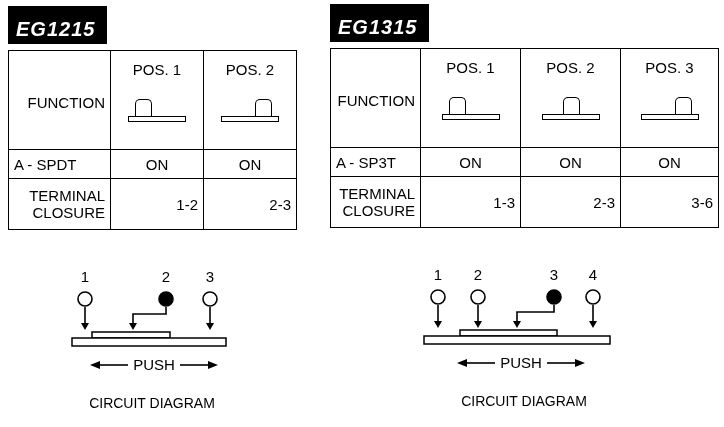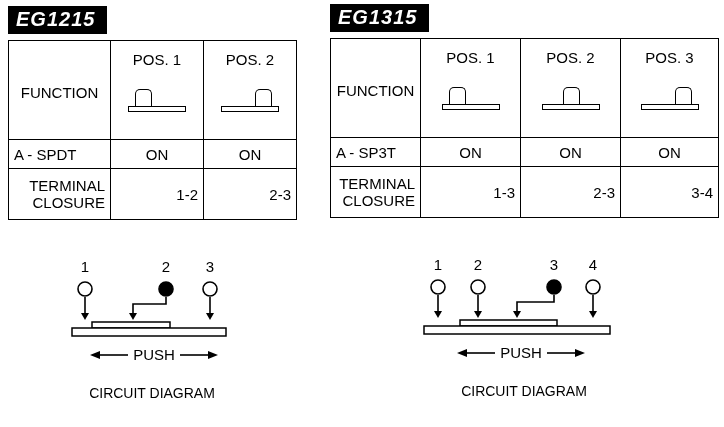--- a/index.html
+++ b/index.html
@@ -7,27 +7,27 @@
     position:relative; width:724px; height:427px; background:#fff;
     font-family:"Liberation Sans", sans-serif; color:#000; overflow:hidden;
   }
   .panel { position:absolute; top:6px; }
   .panel-left  { left:8px;   width:288px; }
   .panel-right { left:330px; width:388px; top:4px; }
 
   .title-bar {
     display:inline-block; background:#000; color:#fff;
     font-size:20px; font-weight:bold; font-style:italic;
-    padding:2px 12px 3px 8px; letter-spacing:1px;
+    padding:12px 12px 3px 8px; letter-spacing:1px;
   }
 
   table.func { border-collapse:collapse; table-layout:fixed; margin-top:6px; width:100%; }
   table.func td { border:1px solid #000; font-size:15px; padding:2px 5px; vertical-align:middle; }
   table.func .hdr { height:90px; vertical-align:top; text-align:center; padding-top:6px; }
-  table.func .fn-cell { vertical-align:middle; text-align:center; }
+  table.func .fn-cell { vertical-align:middle; text-align:right; }
   table.func .row-fn td { height:24px; }
   table.func .row-closure td { height:46px;text-align:right; }
   table.func .val { text-align:center; }
   .pos-label { margin-top:4px; }
 
   .pos-icon { position:relative; width:58px; height:28px; margin:16px auto 2px auto; }
   .pos-icon .base {
     position:absolute; left:0; right:0; bottom:0; height:4px;
     background:#fff; border:1px solid #000;
   }
@@ -178,21 +178,21 @@
         <td class="val">ON</td>
         <td class="val">ON</td>
       </tr>
       <tr class="row-closure">
         <td>
           <span>TERMINAL</span><br>
           <span>CLOSURE</span>
         </td>
         <td class="val">1-3</td>
         <td class="val">2-3</td>
-        <td class="val">3-4</td>
+        <td class="val">3-6</td>
       </tr>
     </tbody>
       </table>
 
     <div class="diagram">
       <svg class="circ-svg" width="250" height="112" viewBox="0 0 250 112" style="margin-left:69px">
         <text x="39" y="14">1</text>
         <text x="79" y="14">2</text>
         <text x="155" y="14">3</text>
         <text x="194" y="14">4</text>

